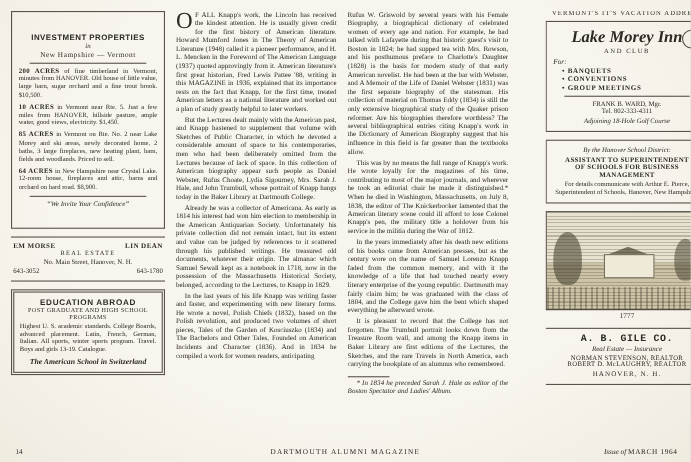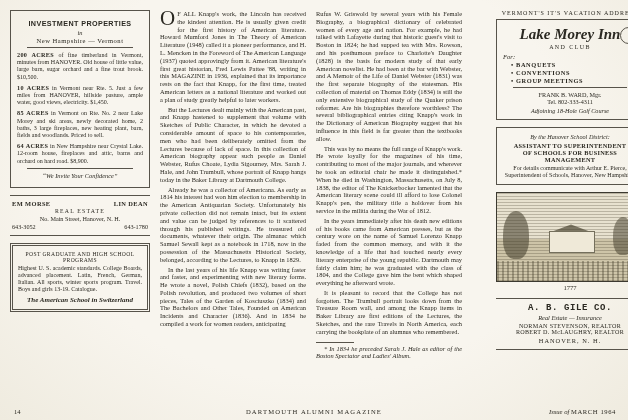--- a/index.html
+++ b/index.html
@@ -17,21 +17,21 @@
   .col-ads-right{left:496px;width:148px;}
 
   
   .art p{margin:0 0 2px;font-size:6.4px;line-height:7.8px;text-align:justify;text-indent:8px;}
   .art p.first{text-indent:0;}
   .dropcap{float:left;font-size:21px;line-height:16px;padding:0 2px 0 0;}
   .footnote-rule{width:38px;border-top:1px solid #57534a;margin:6px 0 2px;}
   .footnote{font-size:5.9px;line-height:7.2px;font-style:italic;text-align:justify;margin:0;}
 
   
-  .adbox{border:1px solid #57534a;padding:8px 6px;margin-bottom:7px;}
+  .adbox{border:1px solid #57534a;padding:18px 6px;margin-bottom:7px;}
   .ad{margin-bottom:7px;}
   .c{text-align:center;}
   .tiny{font-size:6px;line-height:7.2px;text-align:justify;margin:0;}
   .rule{border-top:1px solid #57534a;margin:3px 10px;}
   .row{display:flex;justify-content:space-between;align-items:baseline;}
 
   
   .inv-title{font-family:"Liberation Sans",sans-serif;font-weight:bold;font-size:7.2px;letter-spacing:.4px;margin:0;}
   .inv-in{font-style:italic;font-size:6.4px;margin:1px 0;}
   .inv-region{font-size:6.6px;letter-spacing:.5px;margin:0 0 2px;}
@@ -133,20 +133,21 @@
       <div class="c webster-service">REAL ESTATE</div>
       <div class="c webster-addr">No. Main Street, Hanover, N. H.</div>
       <div class="row phones">
         <span>643-3052</span>
         <span>643-1780</span>
       </div>
     </div>
 
 
     <div class="edu">
+      <div class="c edu-title">EDUCATION ABROAD</div>
       <div class="c edu-sub">POST GRADUATE AND HIGH SCHOOL PROGRAMS</div>
       <p class="tiny">Highest U. S. academic standards. College Boards, advanced placement. Latin, French, German, Italian. All sports, winter sports program. Travel. Boys and girls 13-19. Catalogue.</p>
       <div class="c edu-school">The American School in Switzerland</div>
 
     </div>
 
   </div>
 
   <div class="col col-a art">
     <p class="first"><span class="dropcap">O</span><span>F ALL Knapp's work, the Lincoln has received the kindest attention. He is usually given credit for the first history of American literature. Howard Mumford Jones in The Theory of American Literature (1948) called it a pioneer performance, and H. L. Mencken in the Foreword of The American Language (1937) quoted approvingly from it. American literature's first great historian, Fred Lewis Pattee '88, writing in this MAGAZINE in 1936, explained that its importance rests on the fact that Knapp, for the first time, treated American letters as a national literature and worked out a plan of study greatly helpful to later workers.</span></p>

